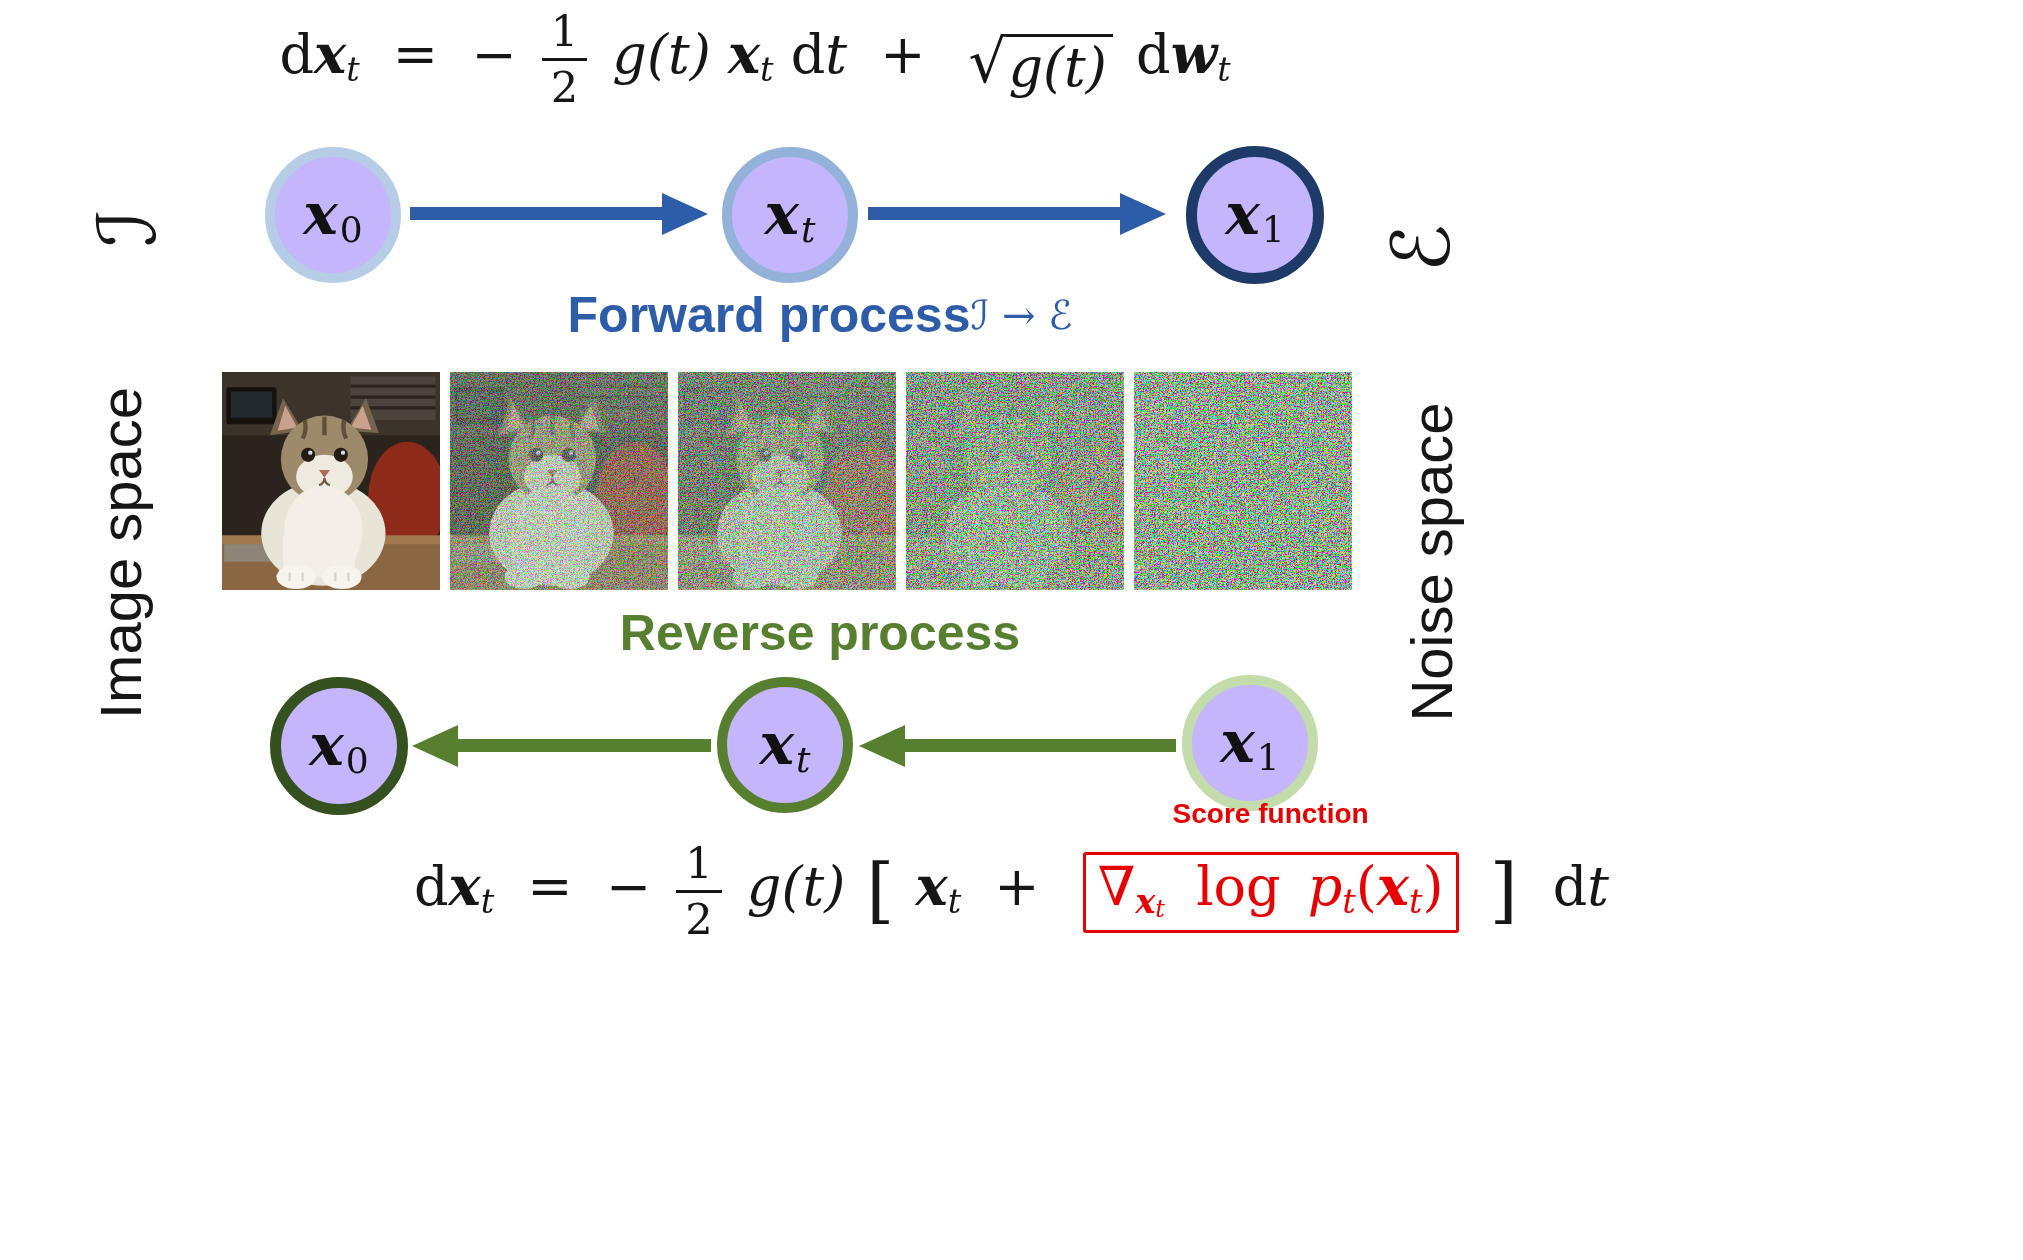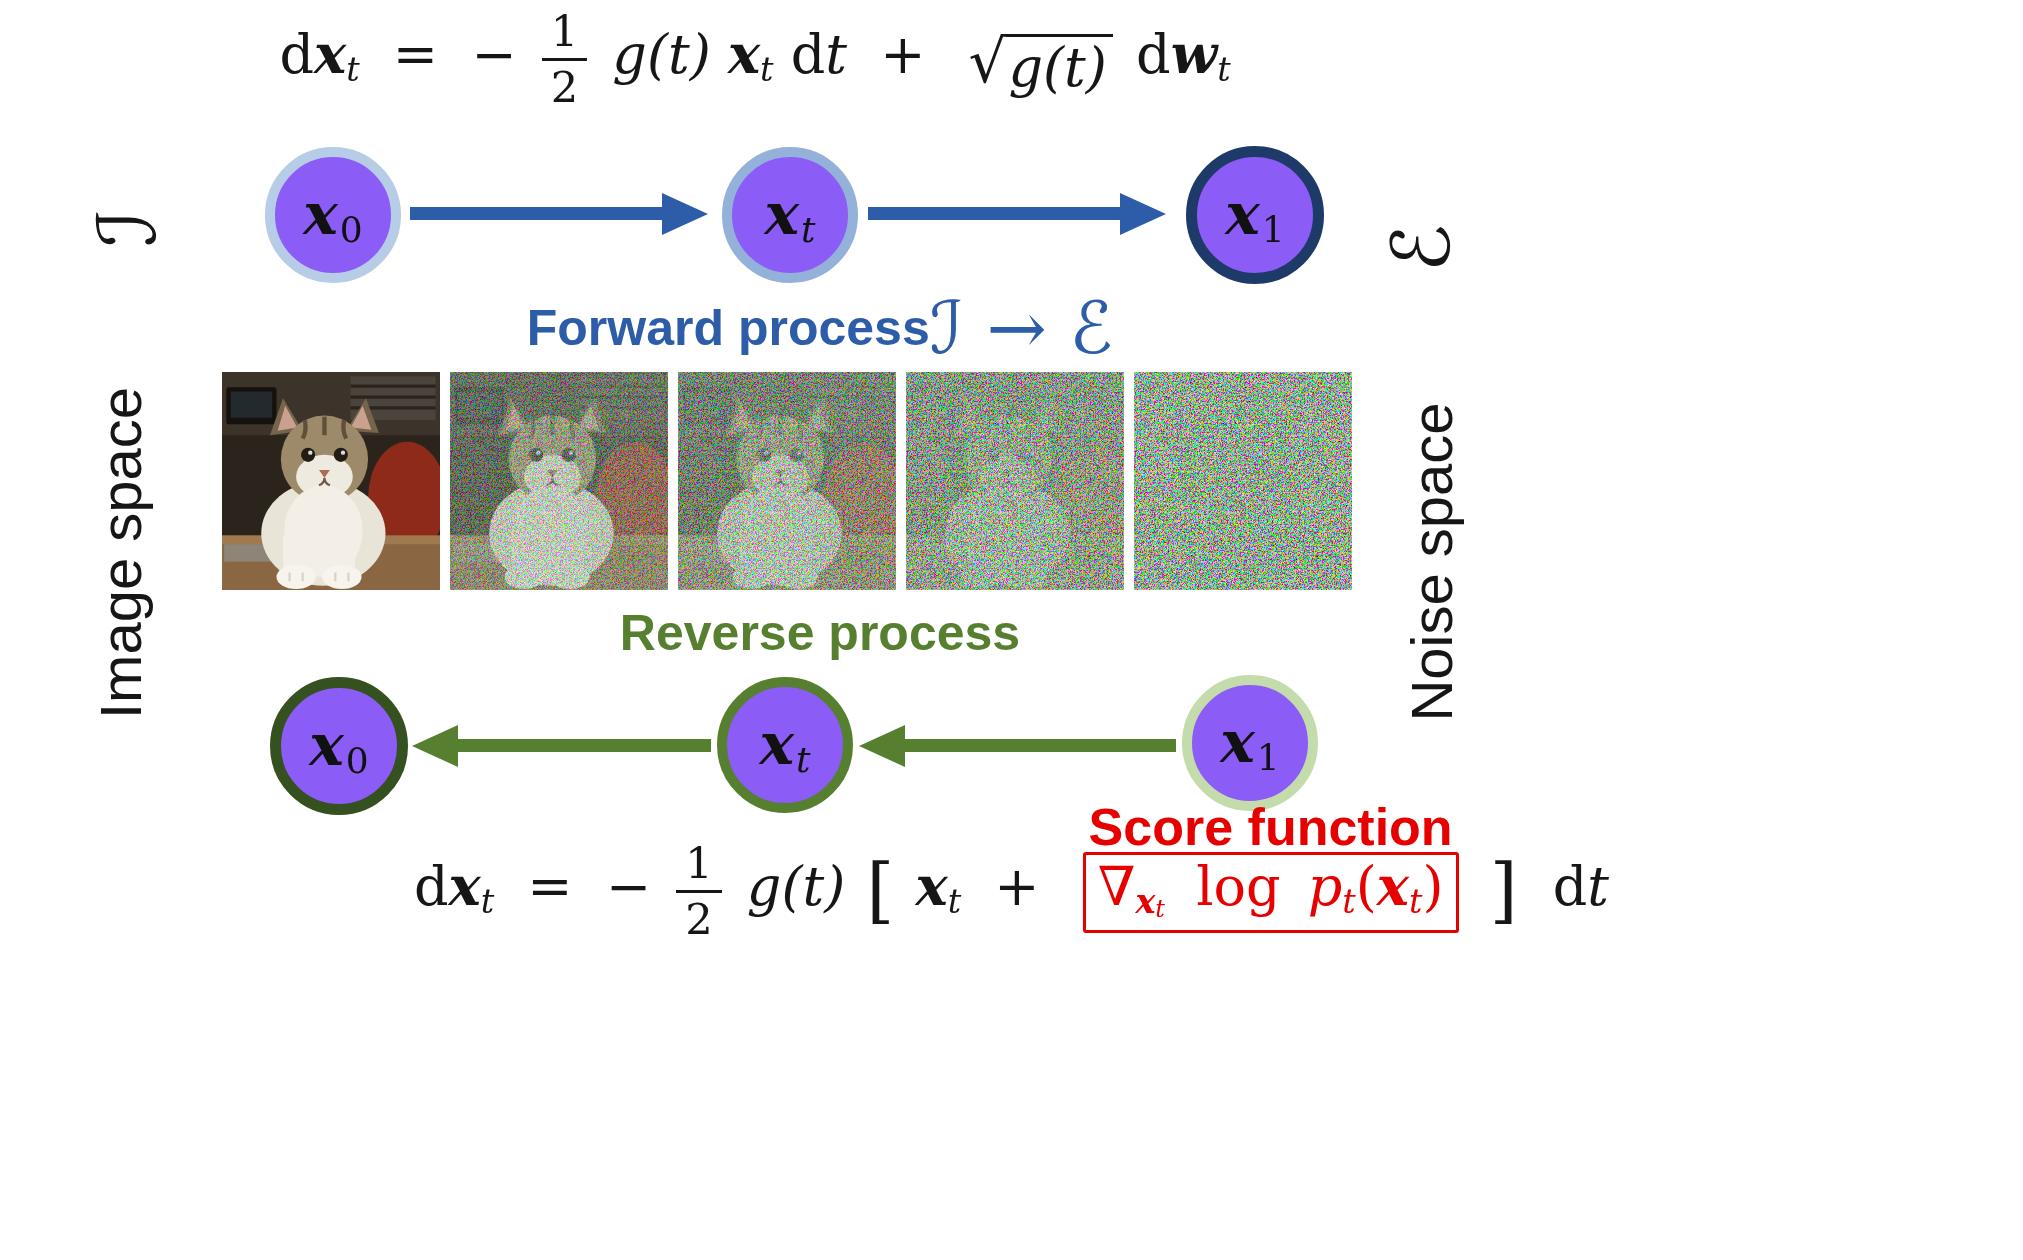--- a/index.html
+++ b/index.html
@@ -23,41 +23,41 @@
   .frac .num{font-size:0.8em;padding:2px 9px 5px;border-bottom:3.5px solid #161616;}
   .frac .den{font-size:0.8em;padding-top:5px;}
   .sqrt{display:inline-flex;align-items:flex-start;vertical-align:-0.18em;margin:0 6px 0 10px;}
   .sqrt-sym{font-size:1.1em;line-height:0.95;}
   .rad{border-top:3.5px solid #161616;padding:3px 6px 0 2px;line-height:1.05;}
   .bigb{font-size:1.32em;vertical-align:-0.14em;margin:0 4px;}
 
   .score-box{display:inline-block;position:relative;border:3.5px solid #e60000;border-radius:3px;
              padding:2px 12px 8px;margin:0 10px;color:#e60000;}
   .score-label{position:absolute;top:-56px;left:50%;transform:translateX(-50%);
-               font-family:"Liberation Sans",sans-serif;font-size:52px;font-weight:700;
+               font-family:"Liberation Sans",sans-serif;font-size:28px;font-weight:700;
                color:#e60000;white-space:nowrap;}
 
   
-  .node{position:absolute;width:116px;height:116px;border-radius:50%;background:#8b5cf6;
+  .node{position:absolute;width:116px;height:116px;border-radius:50%;background:#c4b5fd;
         display:flex;align-items:center;justify-content:center;
         font-family:"DejaVu Serif","Liberation Serif",serif;font-size:58px;color:#111;}
   .node .sub{margin-left:2px;}
   .arrow{position:absolute;height:13px;background:currentColor;}
   .arrow.right::after{content:"";position:absolute;left:100%;top:50%;transform:translateY(-50%);
         width:0;height:0;border-top:21px solid transparent;border-bottom:21px solid transparent;
         border-left:46px solid;}
   .arrow.left::before{content:"";position:absolute;right:100%;top:50%;transform:translateY(-50%);
         width:0;height:0;border-top:21px solid transparent;border-bottom:21px solid transparent;
         border-right:46px solid;}
 
   
   .proc-label{position:absolute;left:0;width:1640px;display:flex;align-items:center;
               justify-content:center;}
   .proc-text{font-weight:700;font-size:50px;}
-  .proc-map{font-family:"DejaVu Serif","DejaVu Sans",serif;font-style:italic;font-size:72px;}
+  .proc-map{font-family:"DejaVu Serif","DejaVu Sans",serif;font-style:italic;font-size:40px;}
 
   
   .v-label{position:absolute;white-space:nowrap;font-size:58px;color:#161616;}
   .v-symbol{position:absolute;white-space:nowrap;font-family:"DejaVu Serif","DejaVu Sans",serif;
             font-style:italic;font-size:80px;color:#161616;}
 
   
   .cat-row{position:absolute;left:222px;top:372px;display:flex;gap:10px;}
   .cat-panel{width:218px;height:218px;display:block;background:#2b241d;}
 </style>

